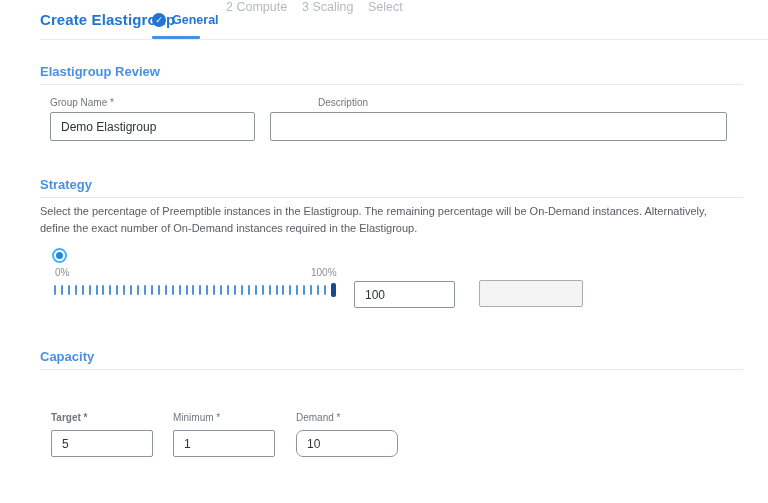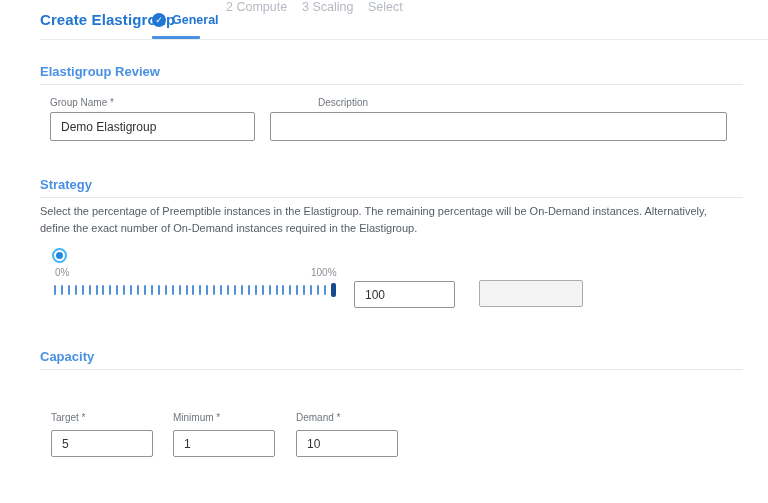--- a/index.html
+++ b/index.html
@@ -154,22 +154,22 @@
     </div>
 
   <input class="abs text-input" style="left: 340px; top: 281px; width: 101px; height: 27px; margin-left: 14px;" type="text" value="100">
 
   <input class="abs text-input" style="left: 479px; top: 280px; width: 104px; height: 27px;" type="text" disabled="" value="">
 
   <div class="abs section-heading" style="left:40px; top:349px;">Capacity</div>
   <div class="abs section-divider" style="top:369px;"></div>
 
 
-  <div class="abs field-label" style="left:51px; top:412px;">Target *</div>
+  <div class="abs field-label" style="left:51px; top:412px;font-weight:bold;">Target *</div>
   <input class="abs text-input" style="left: 51px; top: 430px; width: 102px; height: 27px;" type="text" value="5">
 
   <div class="abs field-label" style="left:173px; top:412px;">Minimum *</div>
   <input class="abs text-input" style="left: 173px; top: 430px; width: 102px; height: 27px;" type="text" value="1">
 
   <div class="abs field-label" style="left:296px; top:412px;">Demand *</div>
-  <input class="abs text-input" style="left: 296px; top: 430px; width: 102px; height: 27px;" type="text" value="10">
+  <input class="abs text-input" style="left: 296px; top: 430px; width: 102px; height: 27px; border-radius: 7px;" type="text" value="10">
 
 </div>
 
 </body></html>

